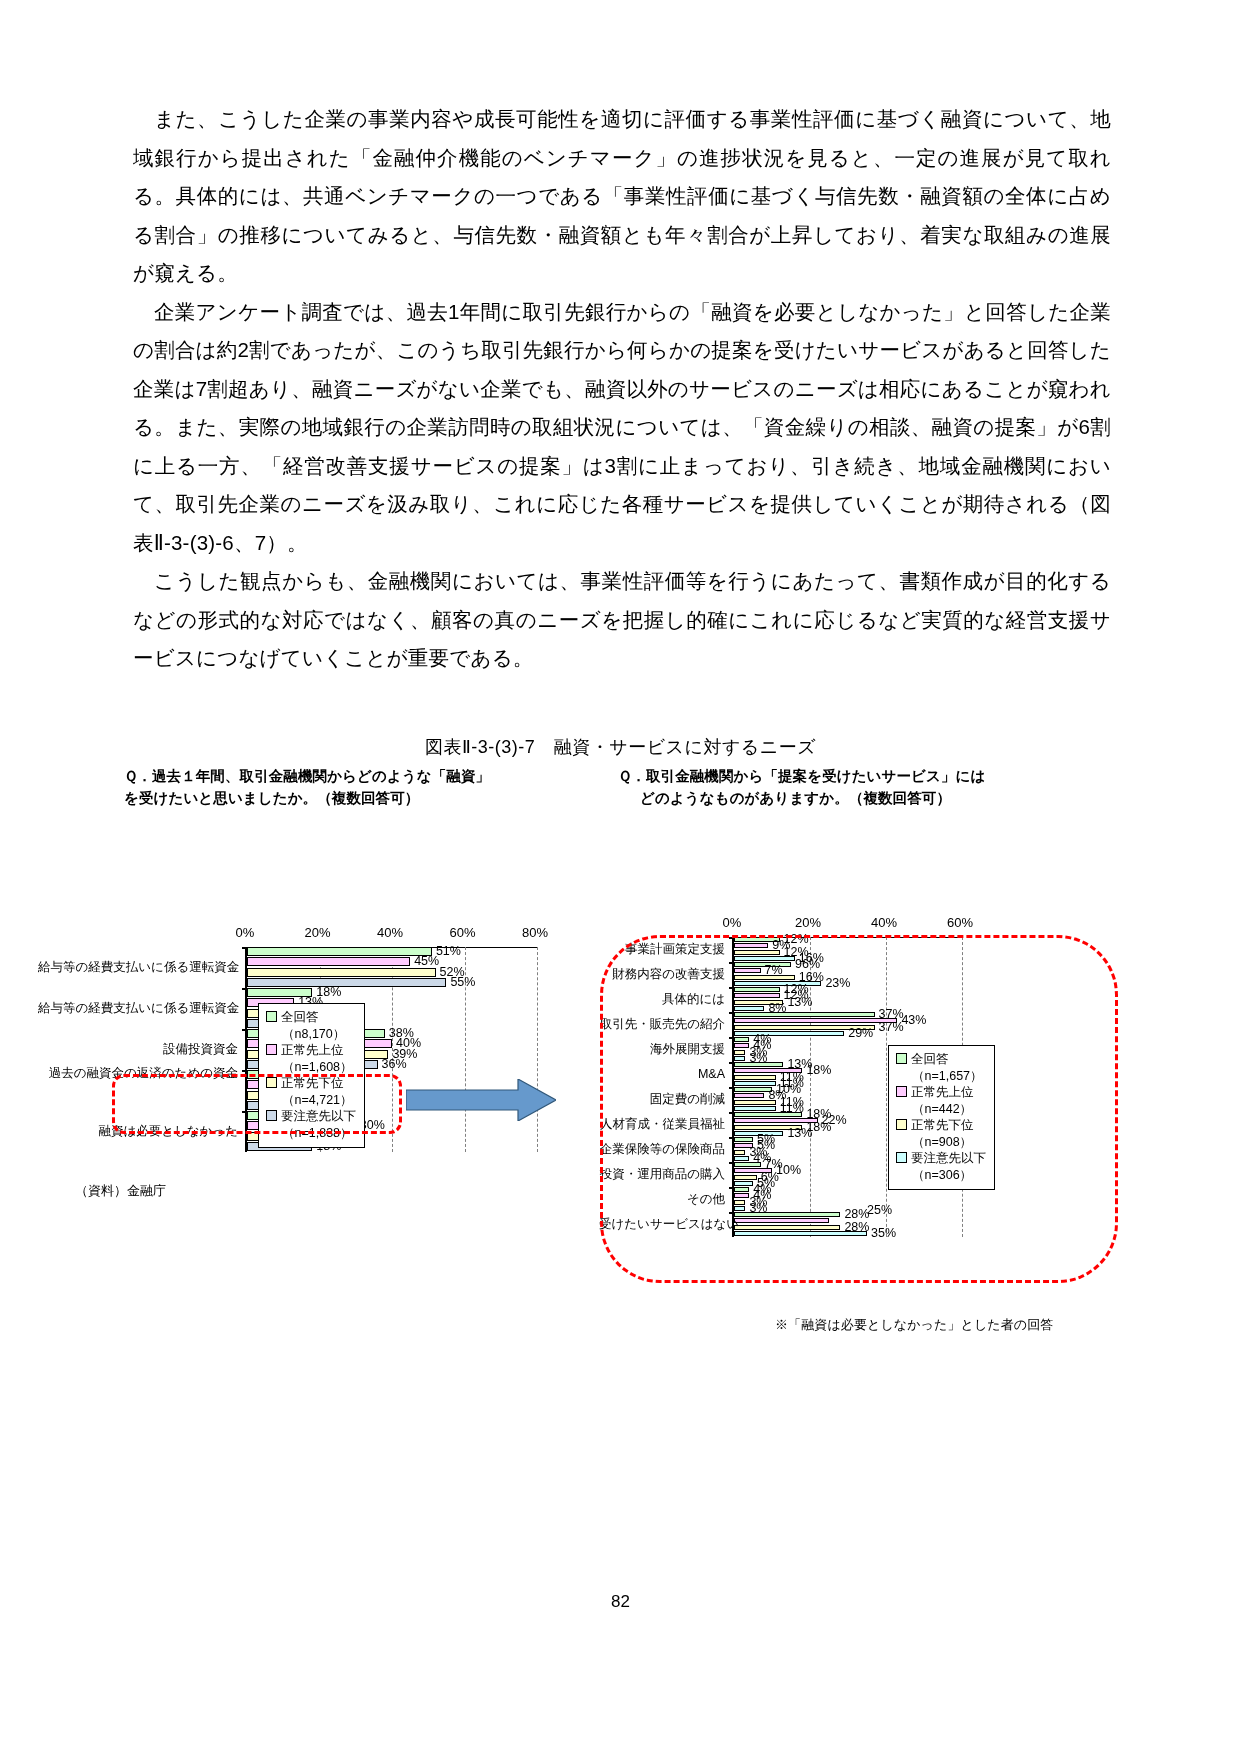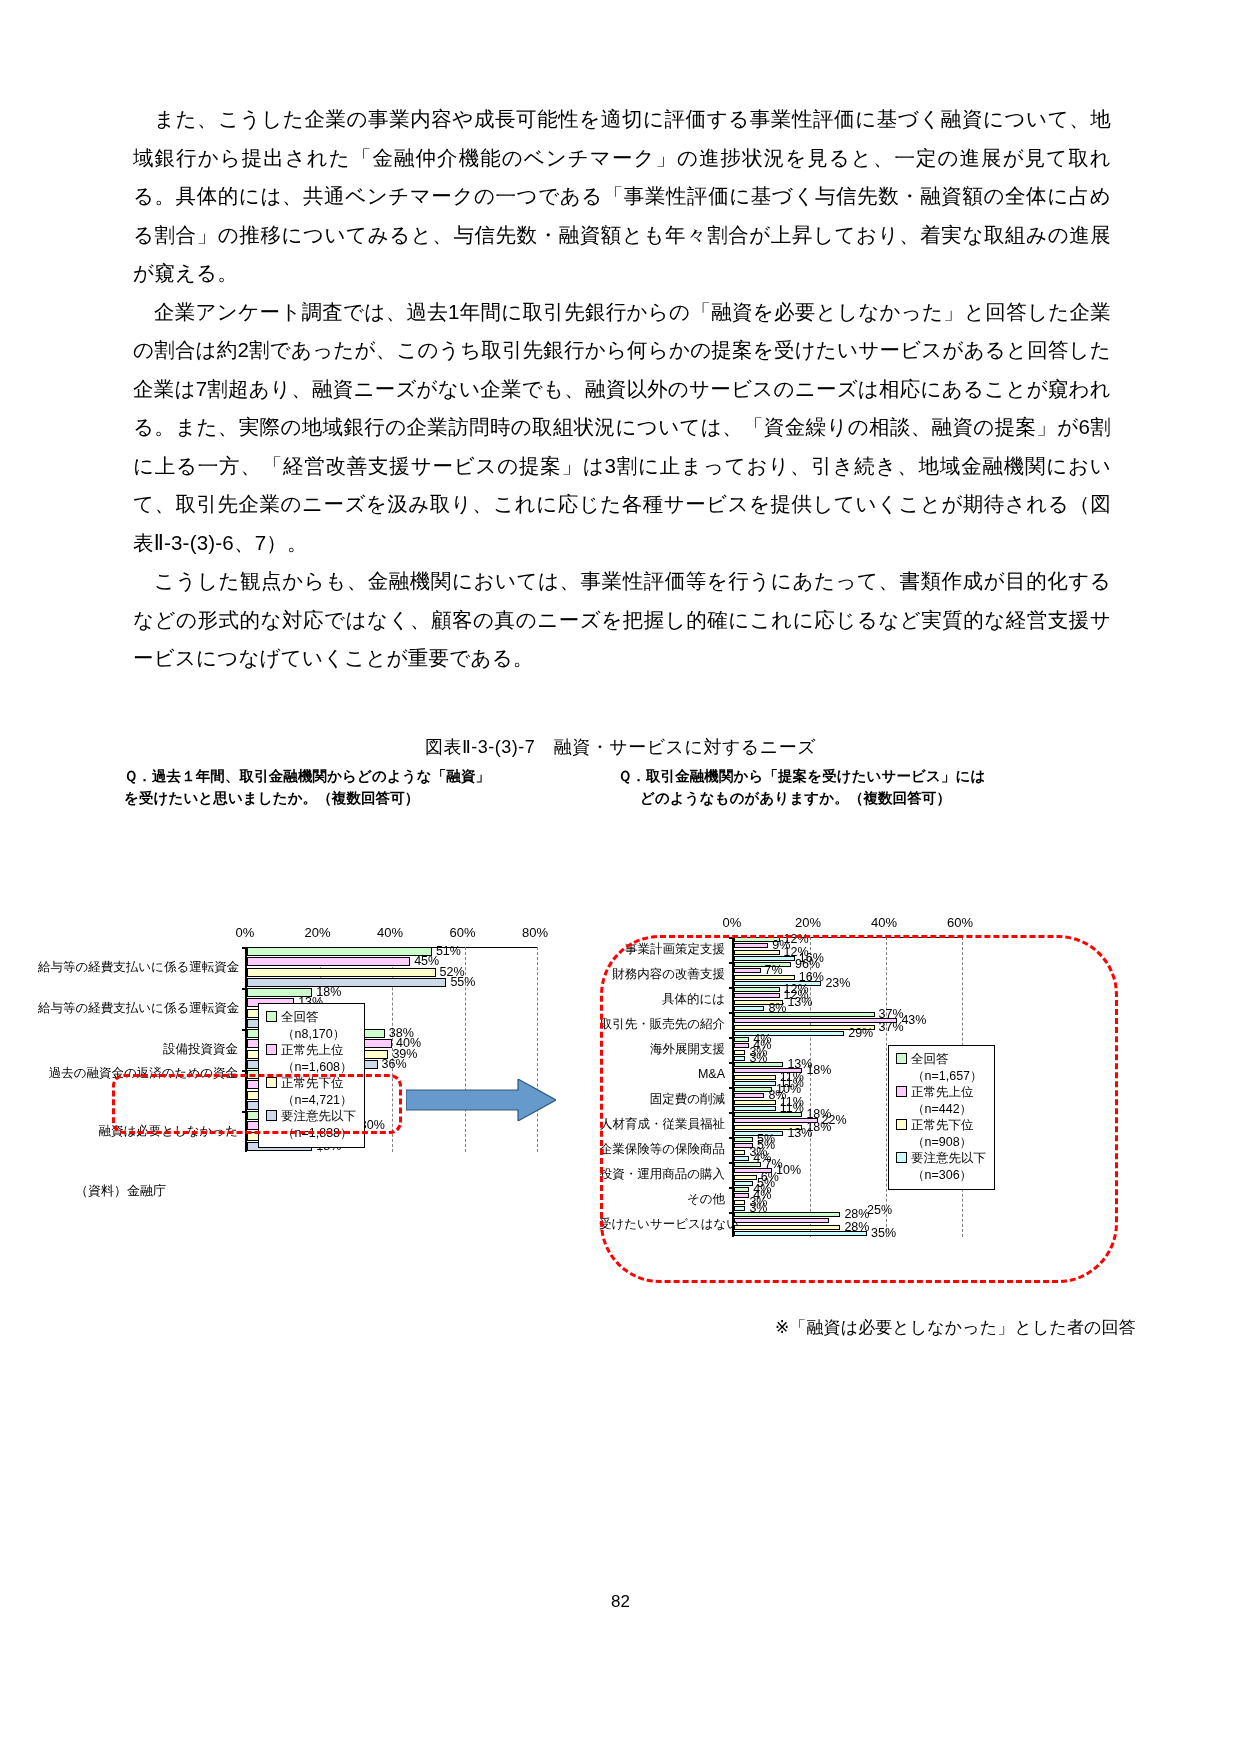--- a/index.html
+++ b/index.html
@@ -139,22 +139,23 @@
 
   
   #source-note {
     position: absolute;
     left: 75px; top: 1182px;
     font-size: 13px;
   }
   #right-note {
     position: absolute;
     left: 775px; top: 1316px;
-    font-size: 17px;
+    font-size: 13px;
     letter-spacing: 0.1px;
+    font-family: Liberation Serif, serif;
   }
 
   
   #page-number {
     position: absolute;
     left: 0; top: 1592px;
     width: 1241px;
     text-align: center;
     font-size: 17px;
   }

